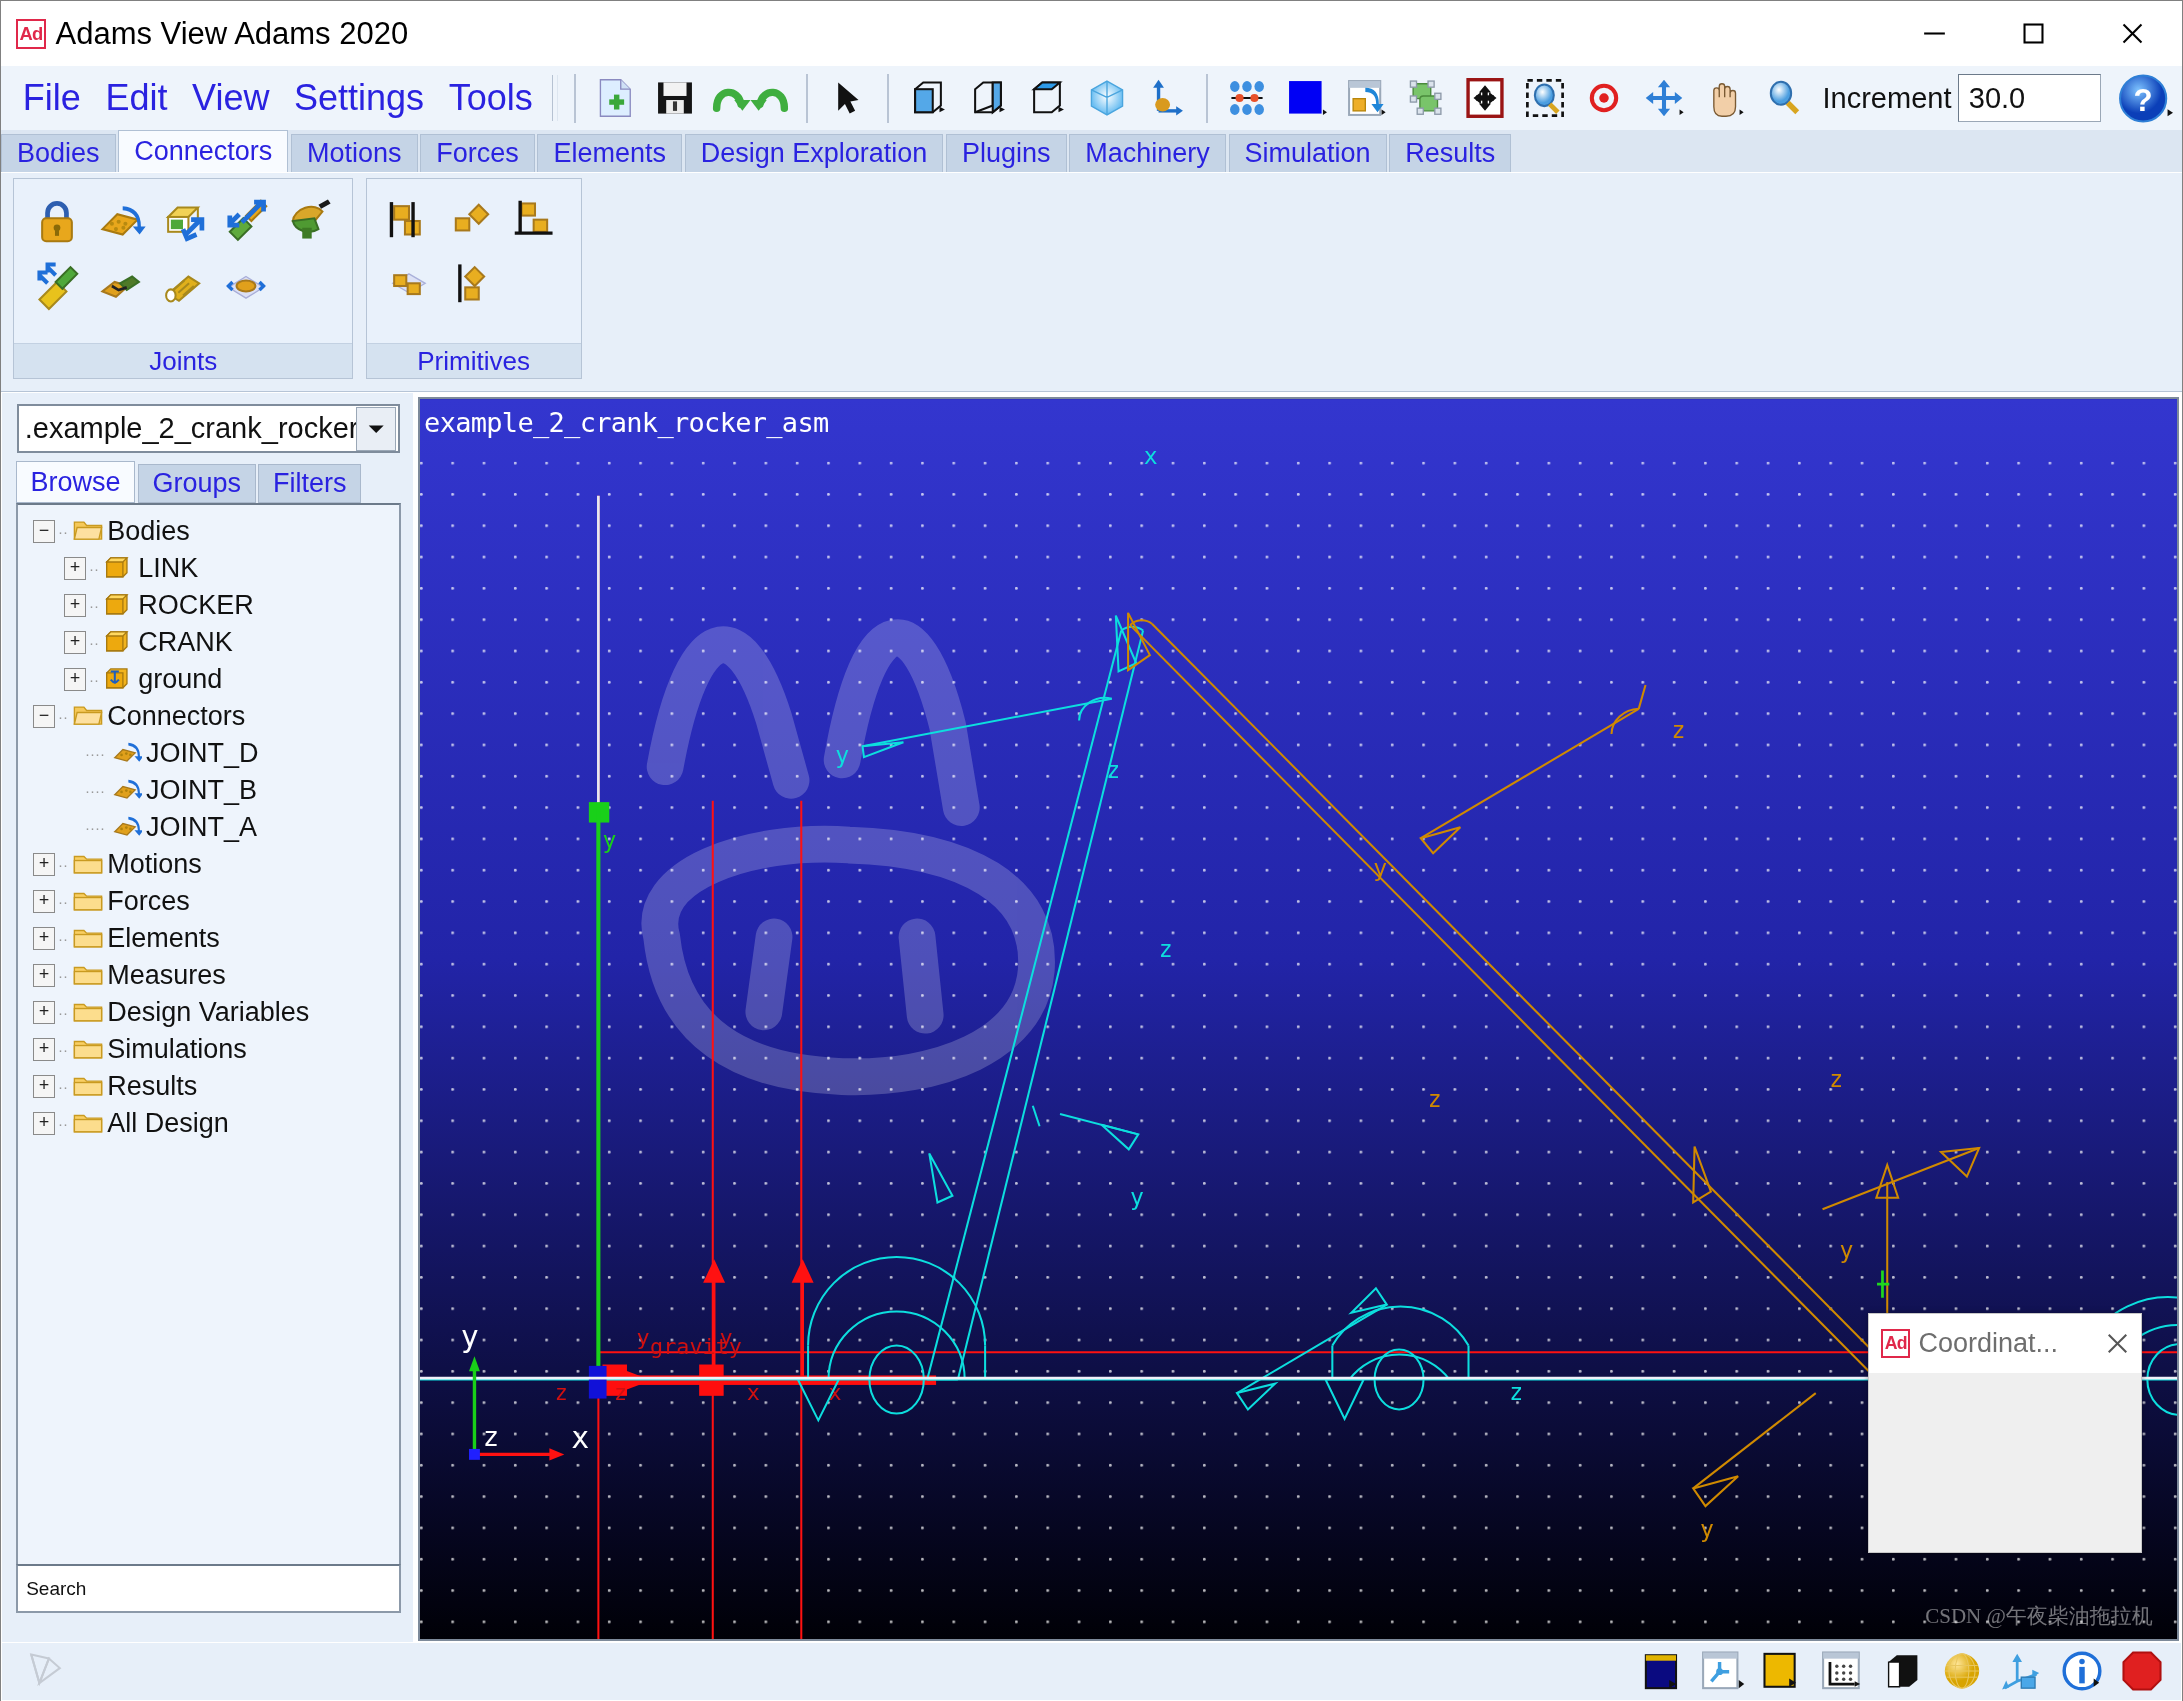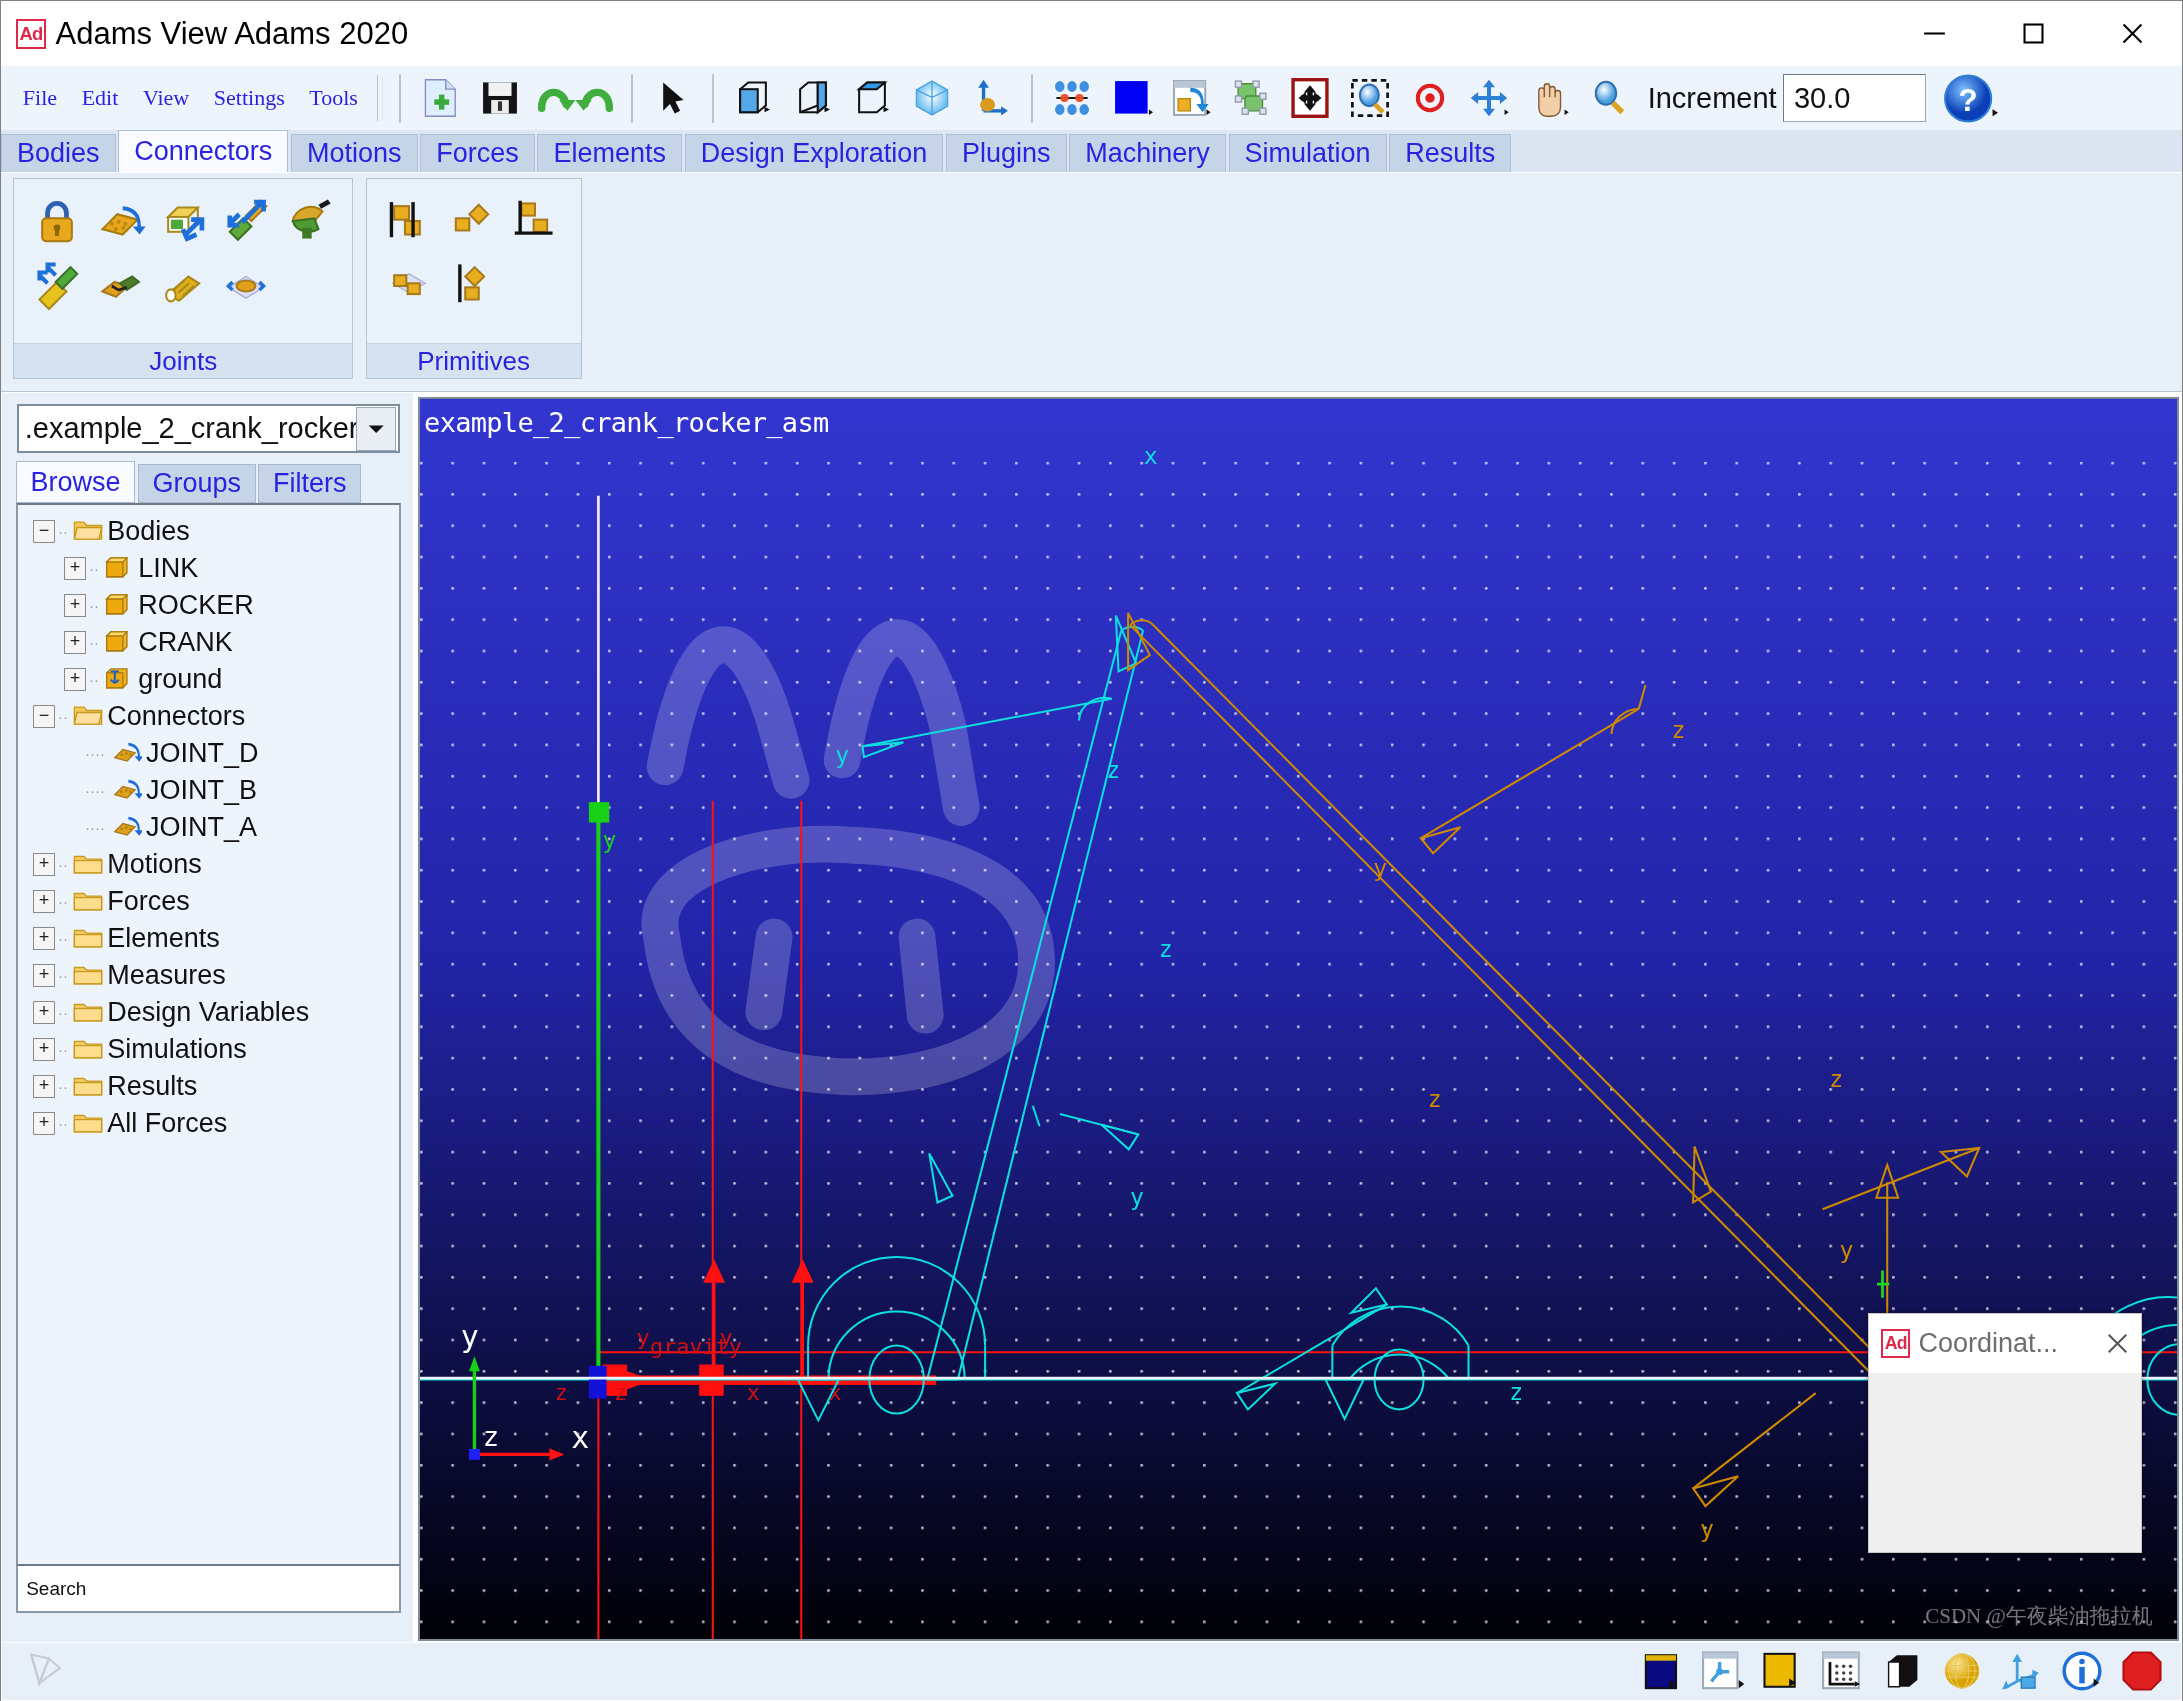--- a/index.html
+++ b/index.html
@@ -43,23 +43,22 @@
   .winbtn svg { display: block; }
 
   
   .menubar {
     position: absolute; left: 0; top: 65px; width: 100%; height: 64px;
     background: #eef4fb;
     display: flex; align-items: center;
     border-bottom: 0.7px solid #c6d3e2;
   }
   .menu-item {
-    font-size: 22px; color: #2a22e0; padding: 0 12.3px; white-space: nowrap;
+    font-size: 36px; color: #2a22e0; padding: 0 12.3px; white-space: nowrap;
     cursor: default;
-    font-family: Liberation Serif, serif;
   }
   .menu-item:first-child { margin-left: 9.5px; }
   .menu-sep {
     width: 4.1px; height: 46px; margin: 0 6.8px;
     border-left: 1.4px solid #b6c2d2; border-right: 1.4px solid #dde6f0;
   }
   .tb-sep {
     width: 2px; height: 49px; margin: 0 9.5px;
     background: #b9c4d4;
   }
@@ -833,21 +832,21 @@
 
       <div class="tnode" style="padding-left:15px">
         <div class="plus">+</div>
         <div class="dots">··</div>
         <div class="ico">
           <svg width="30" height="24.5" viewBox="0 0 44 36">
               <path d="M2 8 h14 l4 4 h22 v20 H2 Z" fill="#f9cf63" stroke="#c99a20" stroke-width="2"></path>
               <rect x="2" y="14" width="40" height="18" fill="#fcdd8d" stroke="#c99a20" stroke-width="2"></rect>
             </svg>
         </div>
-        <div class="label">All Forces</div>
+        <div class="label">All Design</div>
       </div>
     </div>
 
     <div class="searchbox">Search</div>
   </div>
 
   <div class="viewport">
     <div class="vp-inner">
       <svg width="1760" height="1242" viewBox="0 0 2585 1824" style="display:block">
         <defs>

